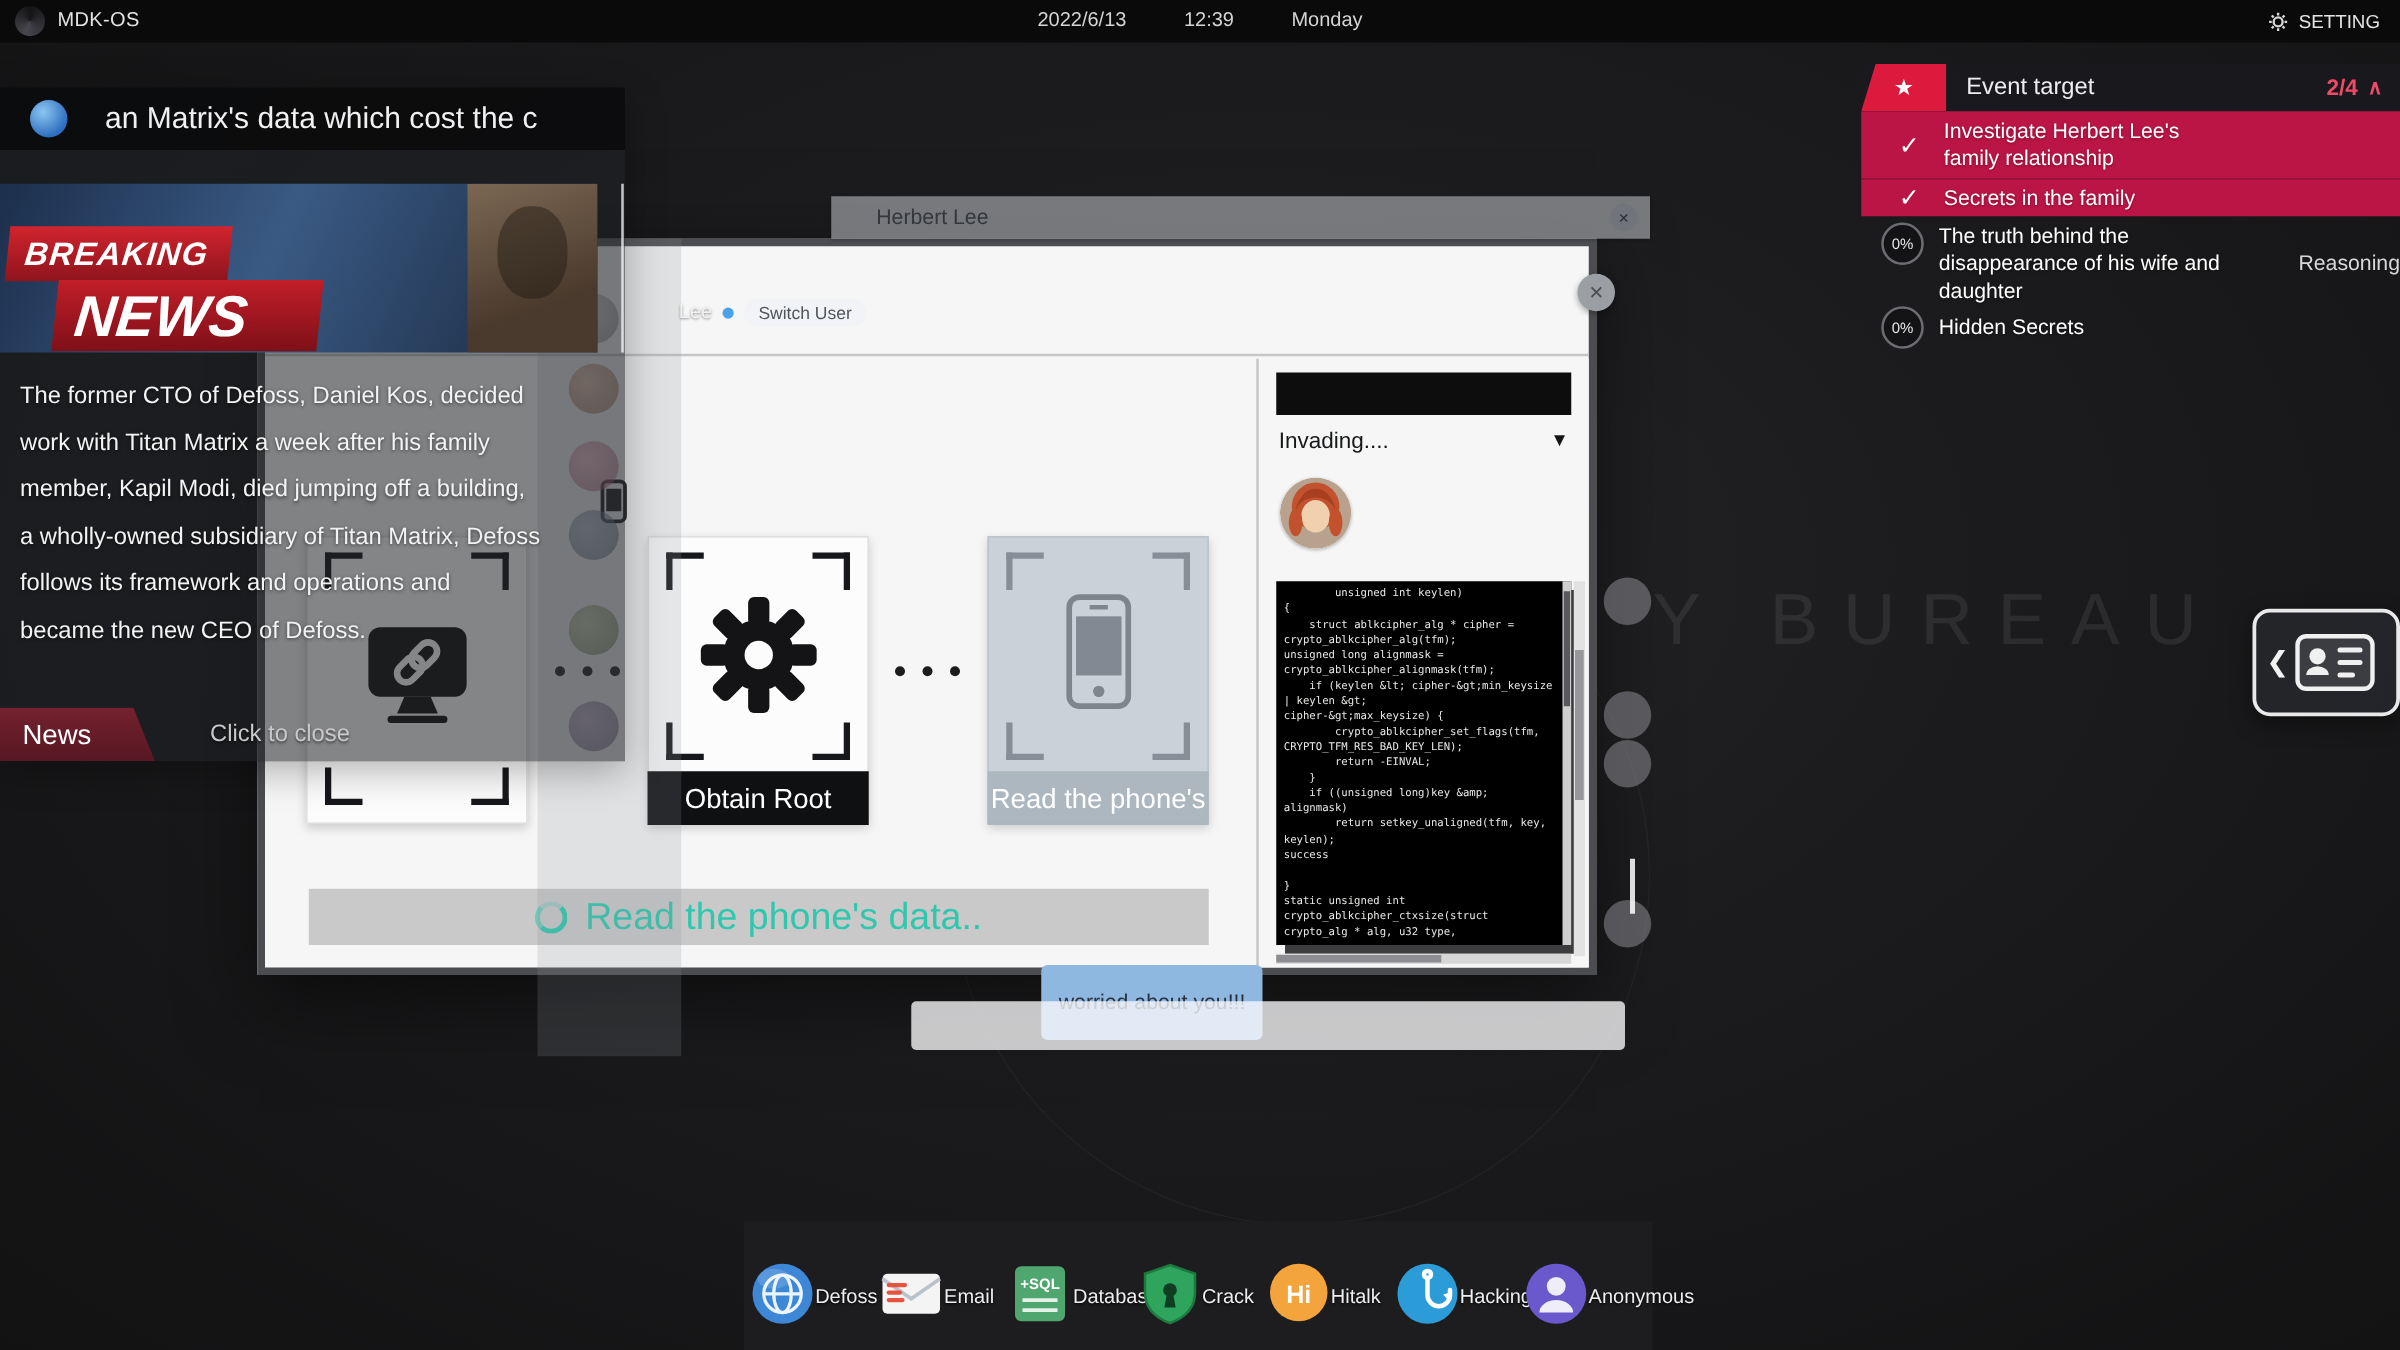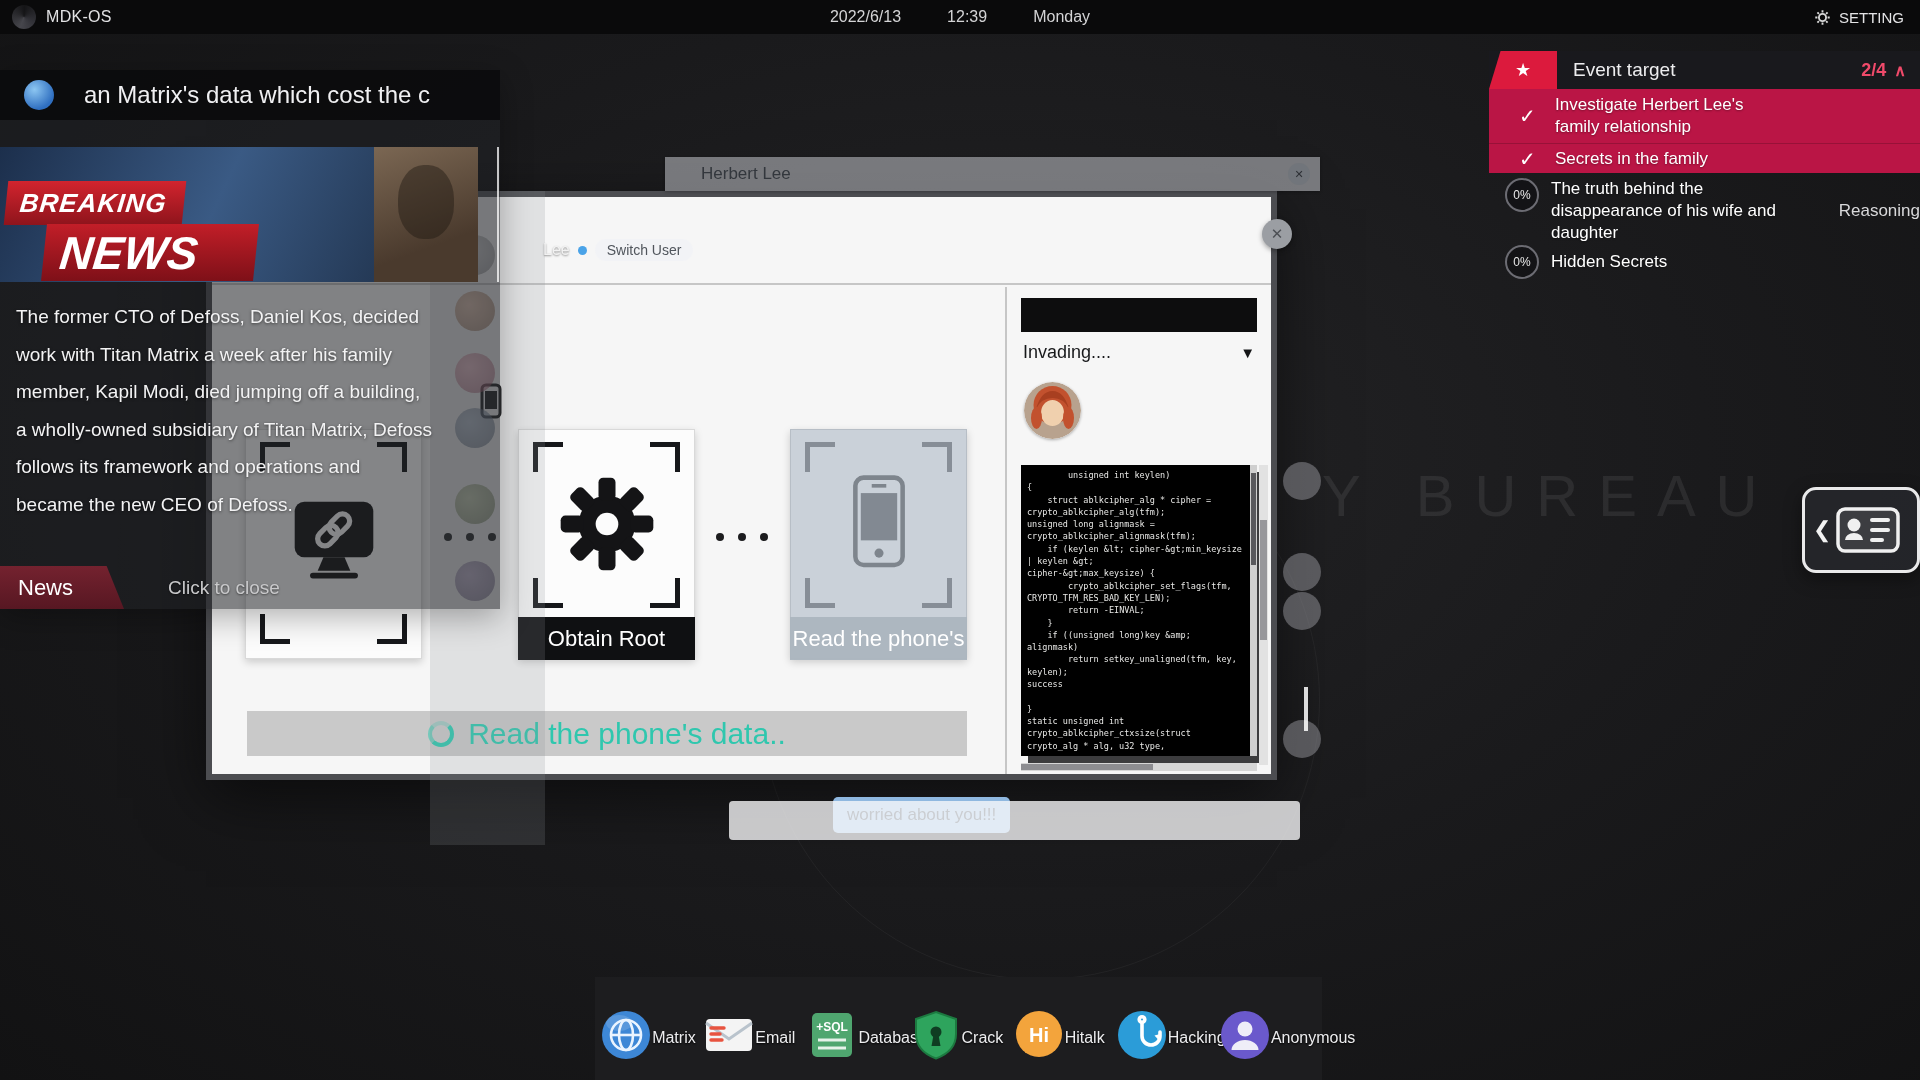--- a/index.html
+++ b/index.html
@@ -52,22 +52,22 @@
   #chat-title{margin-left:36px;color:#33373d;font-size:17px}
   #chat-close{position:absolute;right:10px;top:6px;width:22px;height:22px;border-radius:50%;
     background:rgba(112,116,122,.85);color:#2d3035;font-size:11px;display:flex;align-items:center;justify-content:center}
   #chat-contacts{position:absolute;left:0;top:34px;width:115px;height:654px;background:rgba(140,144,150,.20)}
   .c-av{position:absolute;left:25px;width:40px;height:40px;border-radius:50%;opacity:.55}
   #chat-lee-row{position:absolute;left:113px;top:82px;display:flex;align-items:center;gap:8px}
   #chat-lee{color:#f2f2f2;font-size:16px;text-shadow:0 1px 2px rgba(0,0,0,.45)}
   .status-dot{width:9px;height:9px;border-radius:50%;background:#4aa3e8}
   #chat-switch{background:rgba(240,242,246,.6);color:#50555c;font-size:14px;border-radius:13px;padding:3px 12px}
   .r-av{position:absolute;left:853px;width:38px;height:38px;border-radius:50%;background:rgba(150,150,155,.5)}
-  #chat-bubble{position:absolute;left:403px;top:640px;background:#8fb8e0;color:#273240;font-size:17px;
-    padding:8px 14px;border-radius:5px;white-space:nowrap}
+  #chat-bubble{position:absolute;left:403px;top:615px;background:#8fb8e0;color:#273240;font-size:17px;
+    padding:20px 14px;border-radius:5px;white-space:nowrap}
   #chat-input{position:absolute;left:299px;top:644px;width:571px;height:39px;background:rgba(250,250,251,.78);border-radius:4px}
   #chat-vsb{position:absolute;left:874px;top:530px;width:4px;height:44px;background:rgba(255,255,255,.85)}
 
   
   #hacking{position:absolute;left:206px;top:191px;width:1071px;height:589px;background:#f6f6f6;
     border:6px solid #4c4d51;box-shadow:0 18px 60px rgba(0,0,0,.55);z-index:10}
   #hk-titlebar{position:absolute;left:0;top:0;right:0;height:88px;border-bottom:2px solid #c6c6c6;display:flex;align-items:center}
   #hk-bullet{width:9px;height:26px;background:#131417;margin:0 14px 0 18px}
   #hk-title{font-size:29px;letter-spacing:1.5px;color:#141517}
   #hk-close{position:absolute;right:-21px;top:22px;width:30px;height:30px;border-radius:50%;background:#9b9ea3;
@@ -424,21 +424,21 @@
           <svg width="52" height="52" viewBox="0 0 52 52">
         <circle cx="26" cy="26" r="24" fill="#3d87d6"></circle>
         <ellipse cx="19" cy="14" rx="13" ry="8" fill="rgba(255,255,255,.15)"></ellipse>
         <g stroke="#eaf4ff" stroke-width="2.6" fill="none">
           <circle cx="26" cy="26" r="15"></circle>
           <ellipse cx="26" cy="26" rx="7" ry="15"></ellipse>
           <path d="M11 26 h30"></path>
         </g>
       </svg>
         </div>
-      <div class="dock-label" ind="">Matrix</div>
+      <div class="dock-label" ind="">Defoss</div>
     </div>
     <div class="dock-item">
       <div class="dock-icon">
           <svg width="52" height="52" viewBox="0 0 52 52">
         <rect x="3" y="10" width="46" height="32" rx="4" fill="#f4f4f4"></rect>
         <path d="M3 14 L26 30 L49 14" fill="none" stroke="#b9c3cc" stroke-width="3"></path>
         <g stroke="#e8533f" stroke-width="3.4" stroke-linecap="round">
           <path d="M8 19 h13"></path>
               <path d="M8 25 h9"></path>
               <path d="M8 31 h11"></path>

